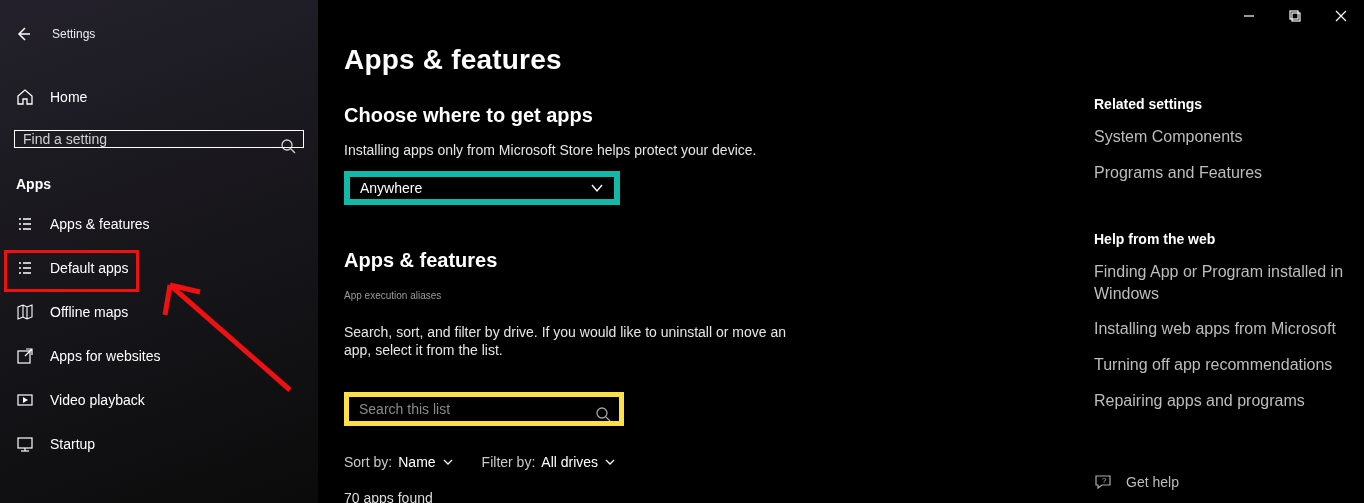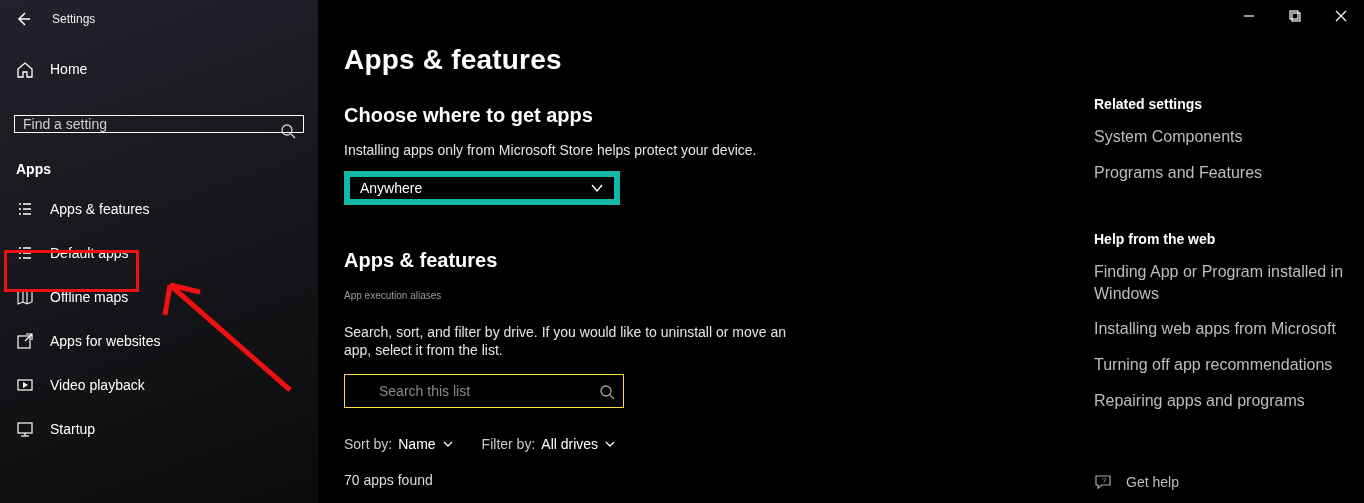--- a/index.html
+++ b/index.html
@@ -1,26 +1,26 @@
 <!DOCTYPE html>
 <html><head>
 <meta charset="utf-8">
 <style>
   * { box-sizing: border-box; margin: 0; padding: 0; }
   html, body { width: 1364px; height: 503px; background:#000; color:#fff; font-family: "Segoe UI", Arial, sans-serif; font-size:14px; overflow:hidden; }
   body { display:flex; }
 
   
-  .sidebar { width:318px; height:100%; background: linear-gradient(160deg, rgba(60,50,90,0.25), rgba(0,0,0,0.6)), #1b1b1b; display:flex; flex-direction:column; padding-top:1px; position:relative; }
+  .sidebar { width:318px; height:100%; background: linear-gradient(160deg, rgba(60,50,90,0.25), rgba(0,0,0,0.6)), #1b1b1b; display:flex; flex-direction:column; padding-top:16px; position:relative; }
   .title-row { display:flex; align-items:center; height:36px; padding-left:14px; gap:20px; }
   .back-btn { width:18px; height:18px; display:flex; align-items:center; justify-content:center; cursor:pointer; }
   .back-btn svg { width:16px; height:16px; stroke:#fff; }
   .app-title { font-size:12px; color:#eee; }
 
-  .home-row { display:flex; align-items:flex-start; height:42px; padding-left:16px; gap:16px; margin-top:24px; cursor:pointer; }
+  .home-row { display:flex; align-items:center; height:42px; padding-left:16px; gap:16px; margin-top:24px; cursor:pointer; }
   .home-row .icon { width:18px; height:18px; }
   .home-row .label { font-size:14px; }
 
   .search-wrap { margin:12px 14px 0 14px; }
   .search-box { width:100%; height:18px; border:1px solid #fff; background:transparent; color:#fff; padding:0 30px 0 8px; font-size:14px; outline:none; }
   .search-box::placeholder { color:#cfcfcf; }
   .search-wrap { position:relative; }
   .search-wrap .sicon { position:absolute; right:8px; top:8px; width:16px; height:16px; opacity:.8; }
 
   .section-head { margin:28px 0 10px 16px; font-weight:600; font-size:14px; }
@@ -42,21 +42,21 @@
   .tbtn svg { width:12px; height:12px; stroke:#fff; fill:none; }
 
   .page-title { font-size:28px; font-weight:600; margin-top:44px; letter-spacing:0.2px; }
   .section-title { font-size:20px; font-weight:600; margin-top:28px; }
   .body-text { font-size:14px; color:#e6e6e6; margin-top:14px; max-width:620px; line-height:1.3; }
   .muted-link { font-size:10px; color:#9a9a9a; margin-top:18px; cursor:pointer; }
 
   .combo { margin-top:12px; width:276px; height:34px; border:6px solid #14b8a6; display:flex; align-items:center; padding:0 10px; justify-content:space-between; cursor:pointer; background:#000; }
   .combo .chev { width:14px; height:14px; }
 
-  .list-search { margin-top:14px; width:280px; height:34px; border:1px solid #fde047; position:relative;padding-left:24px; }
+  .list-search { margin-top:32px; width:280px; height:34px; border:5px solid #fde047; position:relative; }
   .list-search input { width:100%; height:100%; background:transparent; border:none; color:#fff; padding:0 32px 0 10px; font-size:14px; outline:none; }
   .list-search input::placeholder { color:#8a8a8a; }
   .list-search .sicon { position:absolute; right:8px; top:9px; width:16px; height:16px; opacity:.8; }
 
   .sortfilter { display:flex; gap:28px; margin-top:28px; font-size:14px; }
   .sortfilter .grp { display:flex; align-items:center; gap:6px; cursor:pointer; }
   .sortfilter .lbl { color:#c9c9c9; }
   .sortfilter .val { color:#fff; }
   .sortfilter .chev { width:12px; height:12px; }
 

